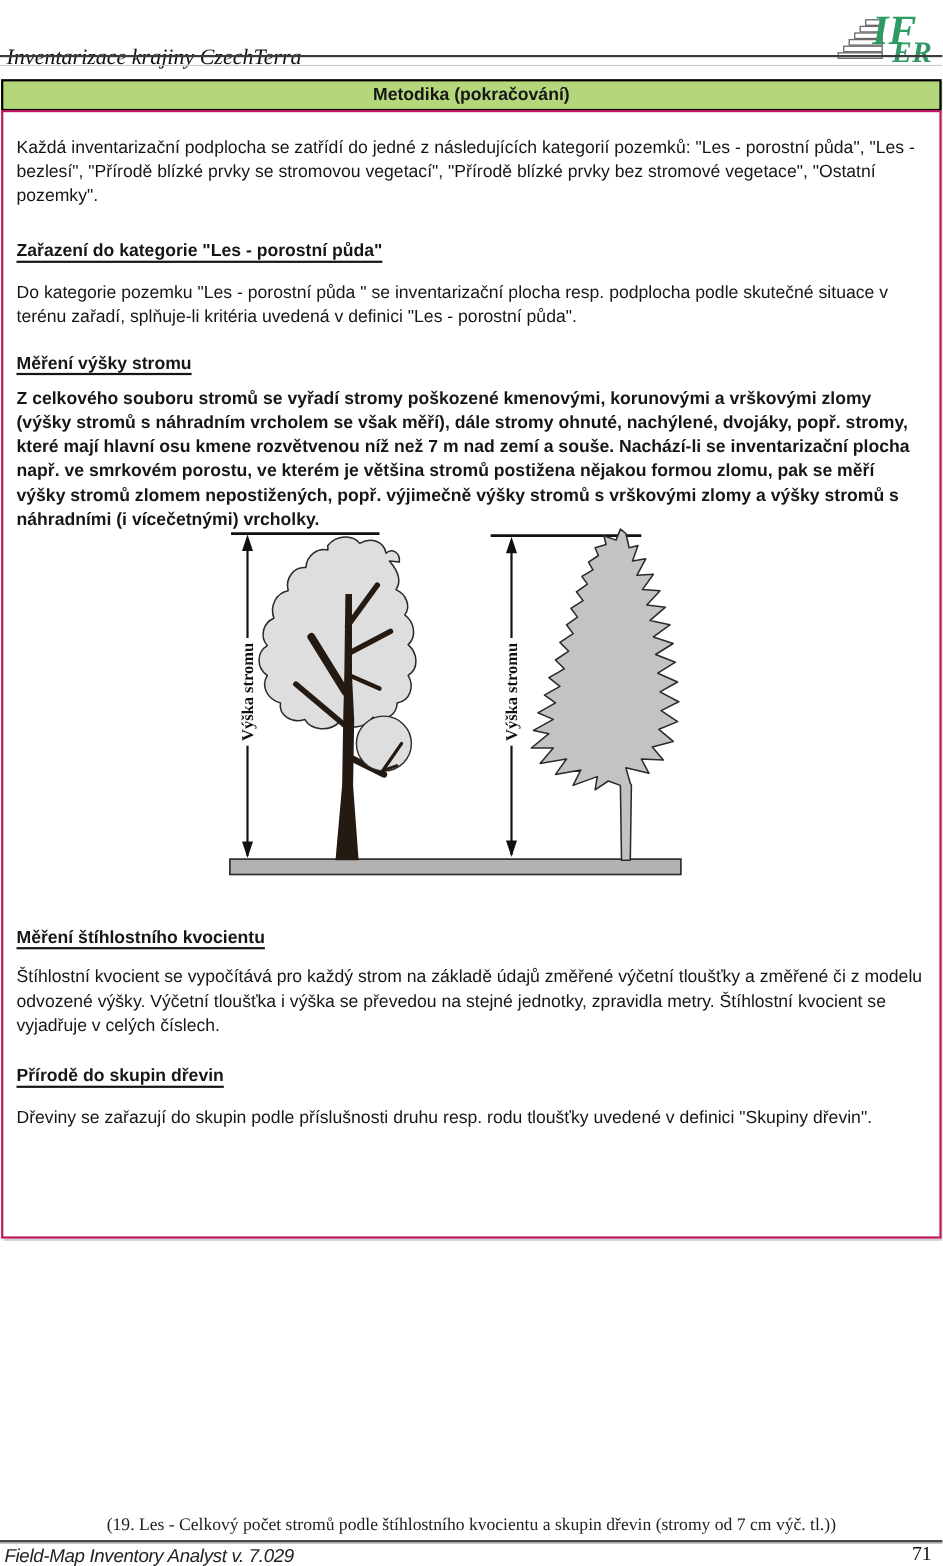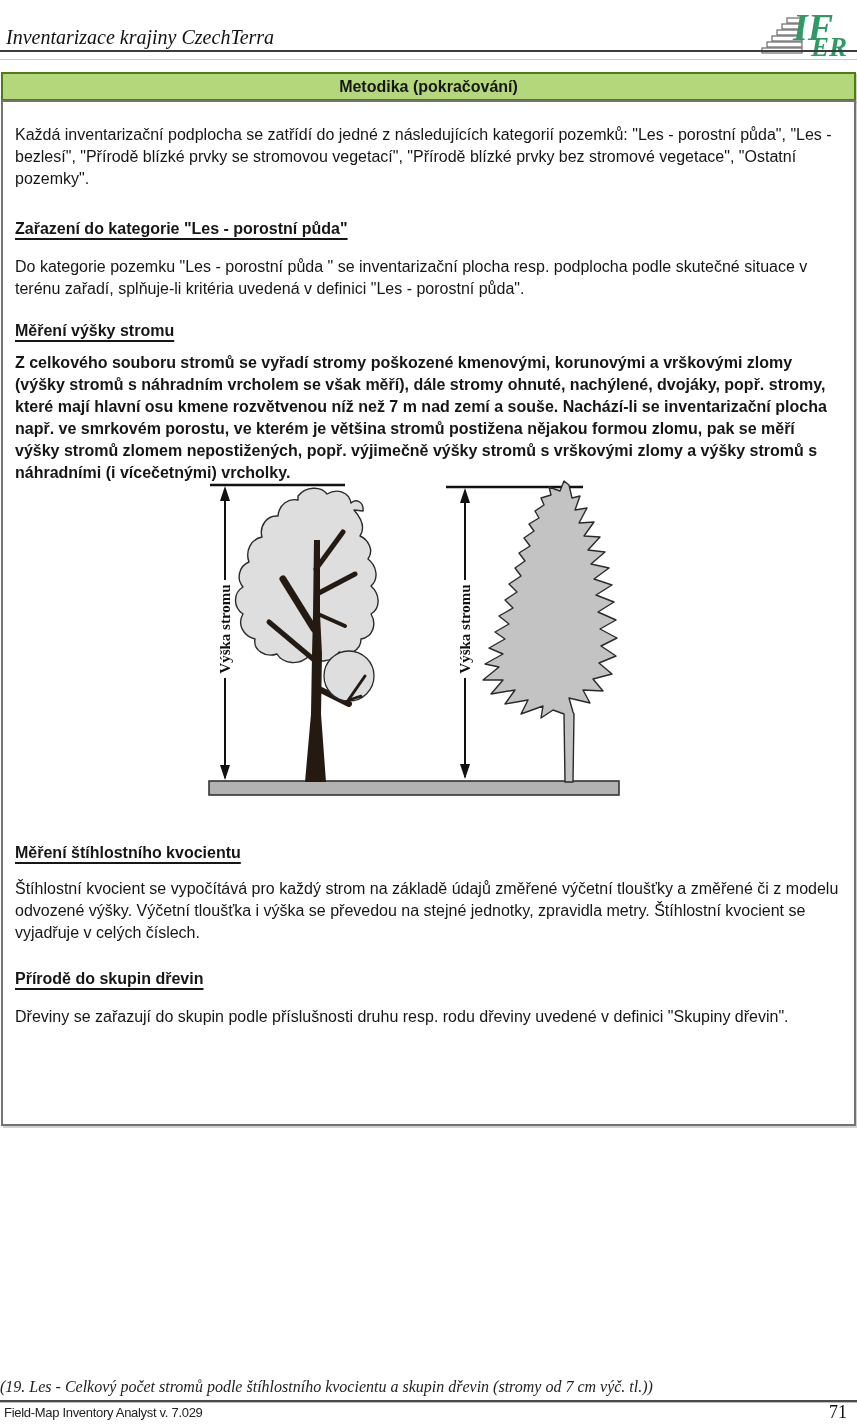--- a/index.html
+++ b/index.html
@@ -1,33 +1,33 @@
 <!DOCTYPE html>
 <html lang="cs"><head>
 <meta charset="utf-8">
 <style>
   html,body{margin:0;padding:0;background:#fff;}
   .page{position:relative;width:857px;height:1424px;background:#fff;overflow:hidden;
         font-family:"Liberation Sans",sans-serif;color:#161616;}
 
   
-  .doc-title{position:absolute;left:6px;top:26px;font-family:"Liberation Serif",serif;
+  .doc-title{position:absolute;left:6px;top:41px;font-family:"Liberation Serif",serif;
              font-style:italic;font-size:20px;color:#111;}
   .logo{position:absolute;right:3px;top:2px;}
   .rule-dark{position:absolute;left:0;top:50px;width:857px;height:2px;background:#3c3c3c;}
   .rule-light{position:absolute;left:0;top:59px;width:857px;height:1px;background:#c9c9c9;}
 
   
   .banner{position:absolute;left:1px;top:72px;width:851px;height:25px;
-          background:#b5d77c;border:2px solid #4d7c0f;box-shadow:2px 2px 0 rgba(0,0,0,.18);
+          background:#b5d77c;border:2px solid #000000;box-shadow:2px 2px 0 rgba(0,0,0,.18);
           text-align:center;font-weight:bold;font-size:16px;line-height:25px;}
 
   
   .content-box{position:absolute;left:1px;top:100px;width:827px;height:1022px;
-               background:#fff;border:2px solid #737373;box-shadow:2px 2px 0 rgba(0,0,0,.18);
+               background:#fff;border:2px solid #be185d;box-shadow:2px 2px 0 rgba(0,0,0,.18);
                padding:0 12px;overflow:hidden;}
   .content-box p{font-size:16px;line-height:22px;margin:0;}
   .p-intro{margin-top:22px !important;}
   .h-sec{font-size:16px;line-height:22px;font-weight:bold;margin:0;
          text-decoration:underline;text-decoration-thickness:2px;text-underline-offset:4px;}
   .h1m{margin-top:28px !important;}
   .p1m{margin-top:16px !important;}
   .h2m{margin-top:20px !important;}
   .p2m{margin-top:14px !important;}
   .p3m{margin-top:10px !important;font-weight:bold;}
@@ -36,25 +36,25 @@
   .h4m{margin-top:24px !important;}
   .p5m{margin-top:16px !important;}
 
   
   figure{margin:-10px 0 0 0;padding:0;width:100%;}
   .fig-canvas{margin-left:188px;width:420px;height:330px;}
   figcaption{display:block;text-align:center;font-style:italic;font-size:16px;
              line-height:22px;margin-top:2px;}
 
   
-  .foot-caption{position:absolute;left:0;top:1378px;width:857px;text-align:left;
-                font-family:"Liberation Serif",serif;font-style:italic;font-size:16px;color:#222;}
+  .foot-caption{position:absolute;left:0;top:1378px;width:857px;text-align:center;
+                font-family:"Liberation Serif",serif;font-size:16px;color:#222;}
   .foot-rule{position:absolute;left:0;top:1400px;width:857px;height:2px;background:#4a4a4a;
              border-bottom:1px solid #bdbdbd;}
-  .foot-app{position:absolute;left:4px;top:1405px;font-size:13px;
+  .foot-app{position:absolute;left:4px;top:1405px;font-style:italic;font-size:17px;
             letter-spacing:-0.3px;color:#222;}
   .foot-page{position:absolute;right:10px;top:1402px;font-family:"Liberation Serif",serif;
              font-size:18px;color:#111;}
 </style>
 </head>
 <body>
 
 <div class="page">
 
   <div class="doc-title">Inventarizace krajiny CzechTerra</div>
@@ -146,21 +146,21 @@
                    L318,102 L312,94 L322,87 L316,79 L327,72 L321,64 L331,57 L326,50 L336,44
                    L332,37 L341,31 L338,24 L348,21 L346,13 L357,17 L361,7 Z" fill="#c3c3c3"></path>
         </svg>
       </div>
     </figure>
 
     <h2 class="h-sec h3m">Měření štíhlostního kvocientu</h2>
     <p class="p4m">Štíhlostní kvocient se vypočítává pro každý strom na základě údajů změřené výčetní tloušťky a změřené či z modelu odvozené výšky. Výčetní tloušťka i výška se převedou na stejné jednotky, zpravidla metry. Štíhlostní kvocient se vyjadřuje v celých číslech.</p>
 
     <h2 class="h-sec h4m">Přírodě do skupin dřevin</h2>
-    <p class="p5m">Dřeviny se zařazují do skupin podle příslušnosti druhu resp. rodu dřeviny uvedené v definici "Skupiny dřevin".</p>
+    <p class="p5m">Dřeviny se zařazují do skupin podle příslušnosti druhu resp. rodu tloušťky uvedené v definici "Skupiny dřevin".</p>
   </div>
 
   <div class="foot-caption">(19. Les - Celkový počet stromů podle štíhlostního kvocientu a skupin dřevin (stromy od 7 cm výč. tl.))</div>
   <div class="foot-rule"></div>
   <div class="foot-app">Field-Map Inventory Analyst v. 7.029</div>
   <div class="foot-page">71</div>
 
 </div>
 
 </body></html>

